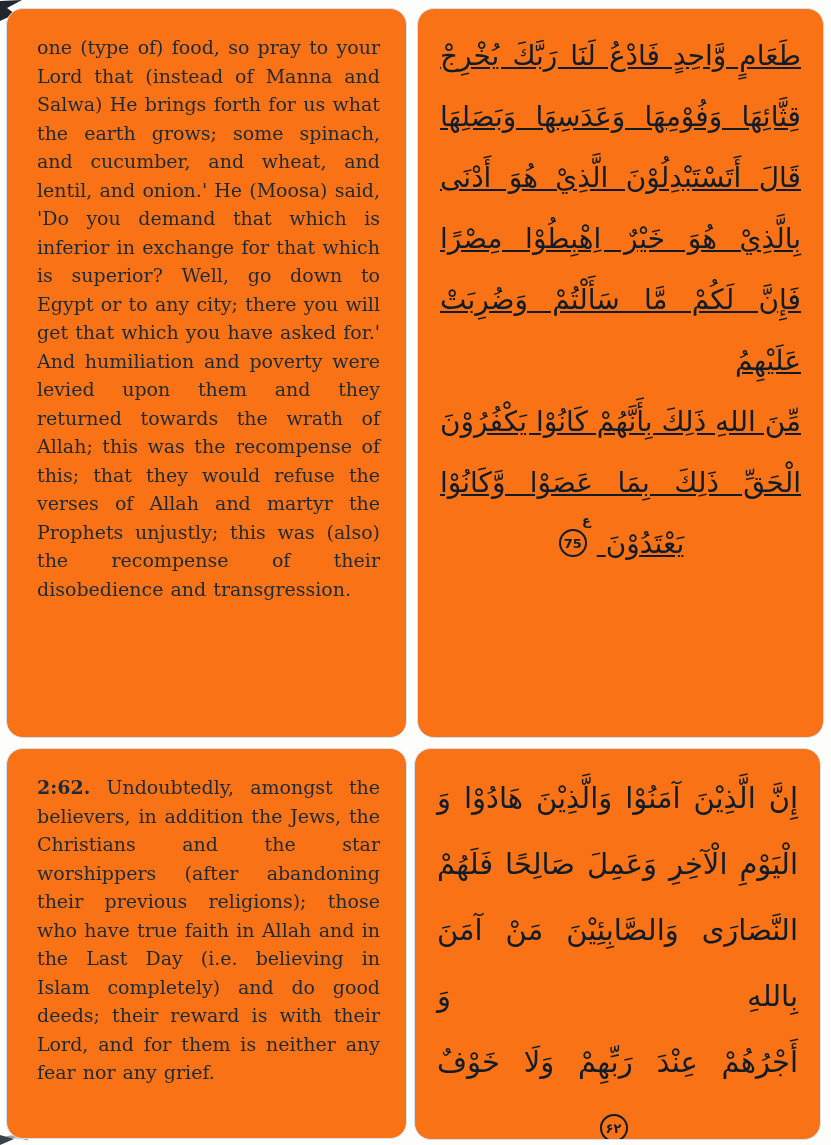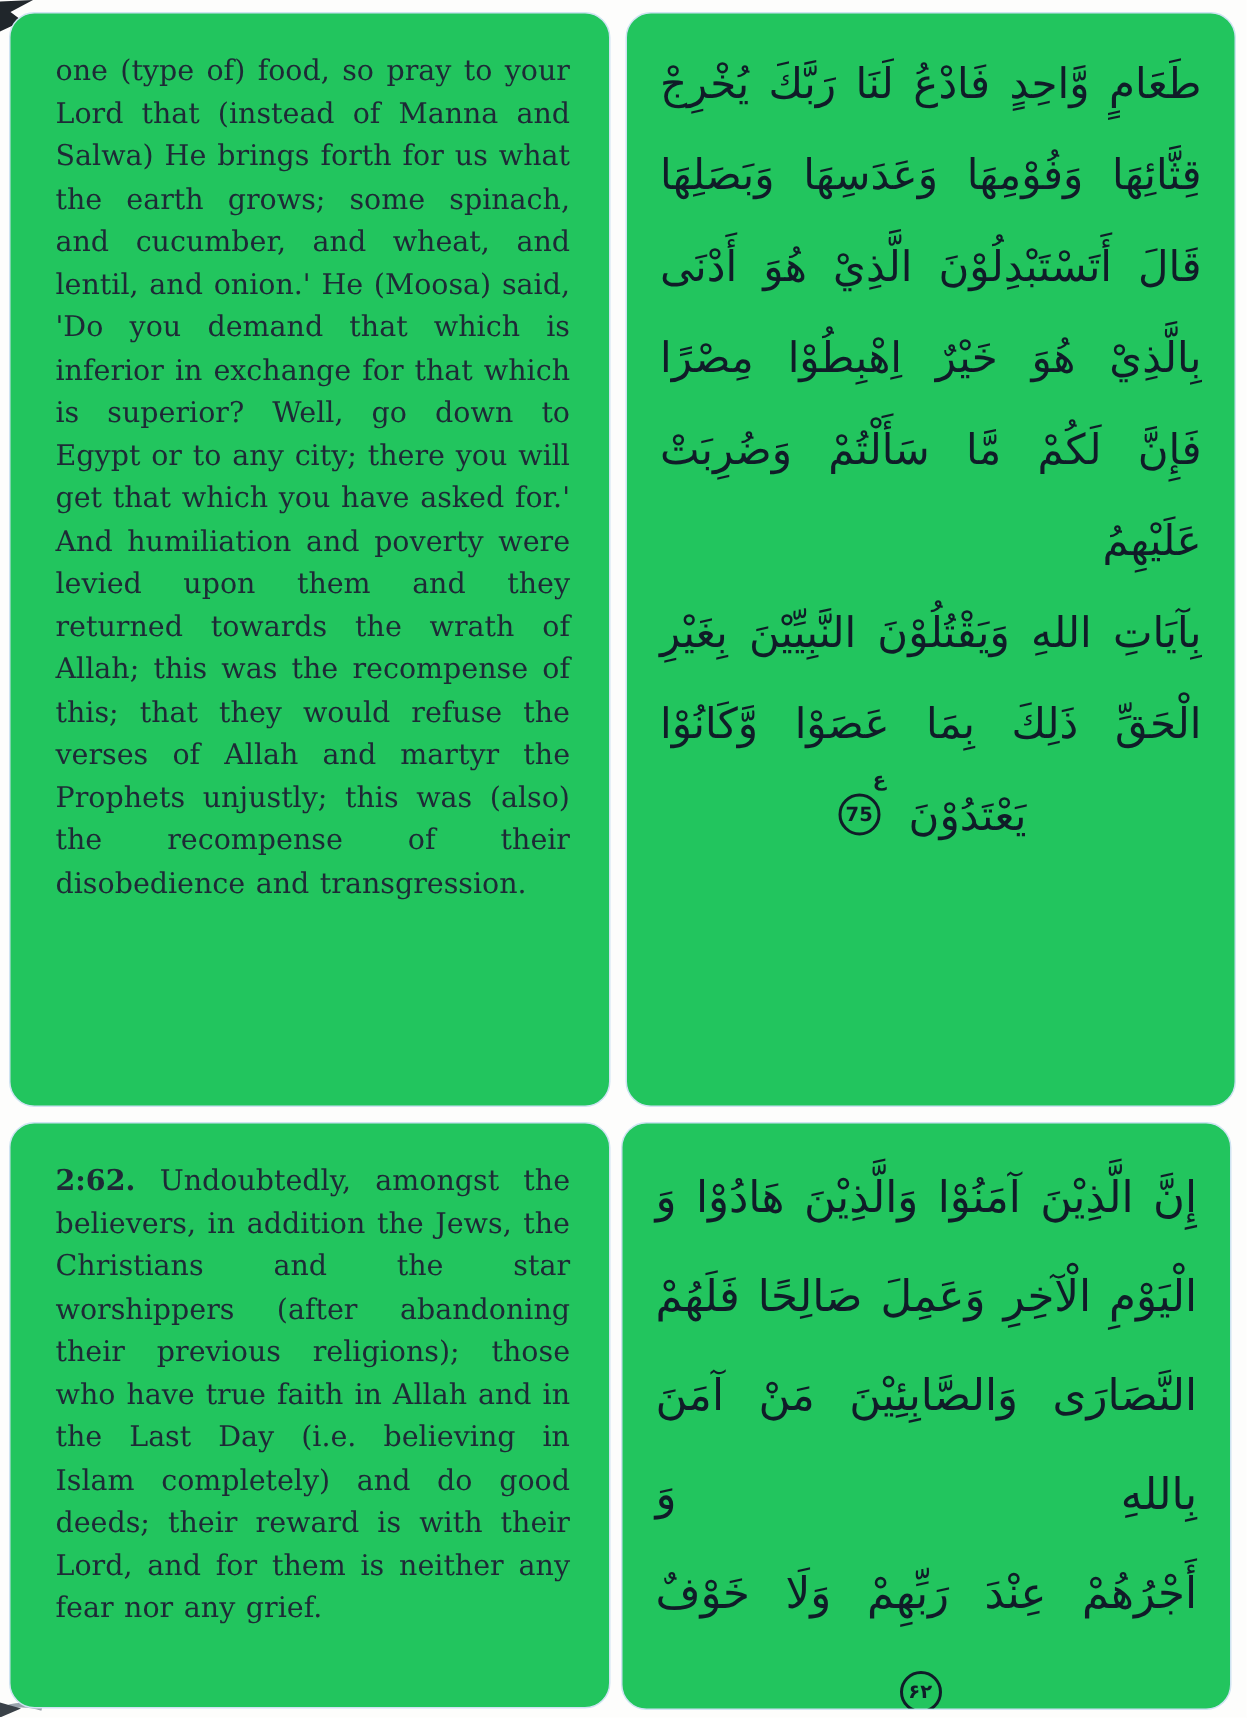--- a/index.html
+++ b/index.html
@@ -8,28 +8,28 @@
   .page {
     position: relative;
     width: 831px;
     height: 1145px;
     background: #fdfdfc;
     overflow: hidden;
   }
 
   .panel {
     position: absolute;
-    background: #22c55e;
+    background: #f97316;
     border: 1px solid #cfe3f2;
     border-radius: 17px;
     box-sizing: border-box;
     overflow: hidden;
   }
   .p-tl { left: 6px;   top: 8px;   width: 401px; height: 730px; }
-  .p-tr { left: 417px; top: 8px;   width: 407px; height: 730px; }
+  .p-tr { left: 417px; top: 8px;   width: 407px; height: 730px; text-decoration: underline; }
   .p-bl { left: 6px;   top: 748px; width: 401px; height: 391px; }
   .p-br { left: 414px; top: 748px; width: 407px; height: 392px; }
 
   
   .en {
     margin: 0;
     padding: 24px 26px 0 30px;
     font-family: "DejaVu Serif", "Liberation Serif", serif;
     font-size: 19px;
     line-height: 1.5;
@@ -114,21 +114,21 @@
   <section class="panel p-tl">
     <p class="en">one (type of) food, so pray to your Lord that (instead of Manna and Salwa) He brings forth for us what the earth grows; some spinach, and cucumber, and wheat, and lentil, and onion.' He (Moosa) said, 'Do you demand that which is inferior in exchange for that which is superior? Well, go down to Egypt or to any city; there you will get that which you have asked for.' And humiliation and poverty were levied upon them and they returned towards the wrath of Allah; this was the recompense of this; that they would refuse the verses of Allah and martyr the Prophets unjustly; this was (also) the recompense of their disobedience and transgression.</p>
   </section>
 
   <section class="panel p-tr ar" lang="ar" dir="rtl">
     <div class="ar-line">طَعَامٍ وَّاحِدٍ فَادْعُ لَنَا رَبَّكَ يُخْرِجْ</div>
     <div class="ar-line">قِثَّائِهَا وَفُوْمِهَا وَعَدَسِهَا وَبَصَلِهَا</div>
     <div class="ar-line">قَالَ أَتَسْتَبْدِلُوْنَ الَّذِيْ هُوَ أَدْنَى</div>
     <div class="ar-line">بِالَّذِيْ هُوَ خَيْرٌ اِهْبِطُوْا مِصْرًا</div>
     <div class="ar-line">فَإِنَّ لَكُمْ مَّا سَأَلْتُمْ وَضُرِبَتْ عَلَيْهِمُ</div>
-    <div class="ar-line">بِآيَاتِ اللهِ وَيَقْتُلُوْنَ النَّبِيِّيْنَ بِغَيْرِ</div>
+    <div class="ar-line">مِّنَ اللهِ ذَلِكَ بِأَنَّهُمْ كَانُوْا يَكْفُرُوْنَ</div>
     <div class="ar-line">الْحَقِّ ذَلِكَ بِمَا عَصَوْا وَّكَانُوْا</div>
     <div class="ar-line ar-last">
       <span>يَعْتَدُوْنَ</span>
       <span class="ayah">
         <span class="num">75</span>
         <span class="ruku">ع</span>
       </span>
     </div>
   </section>
 

